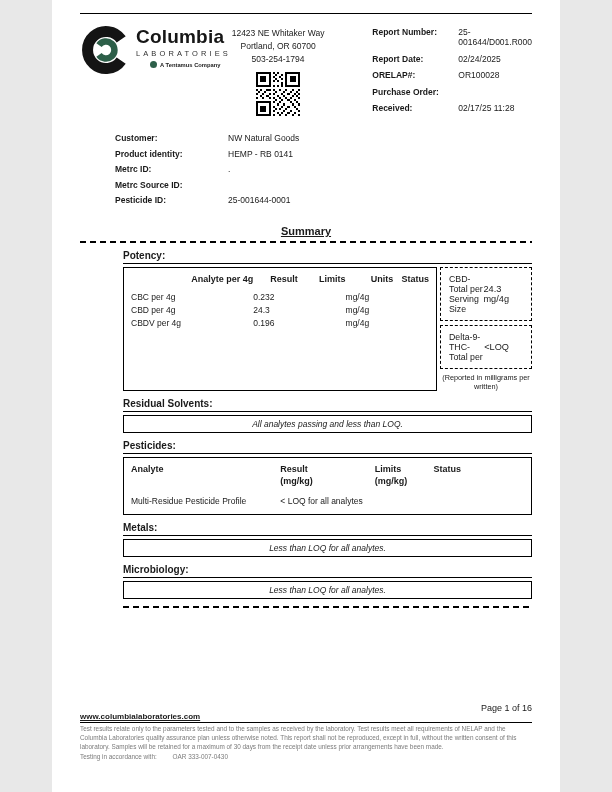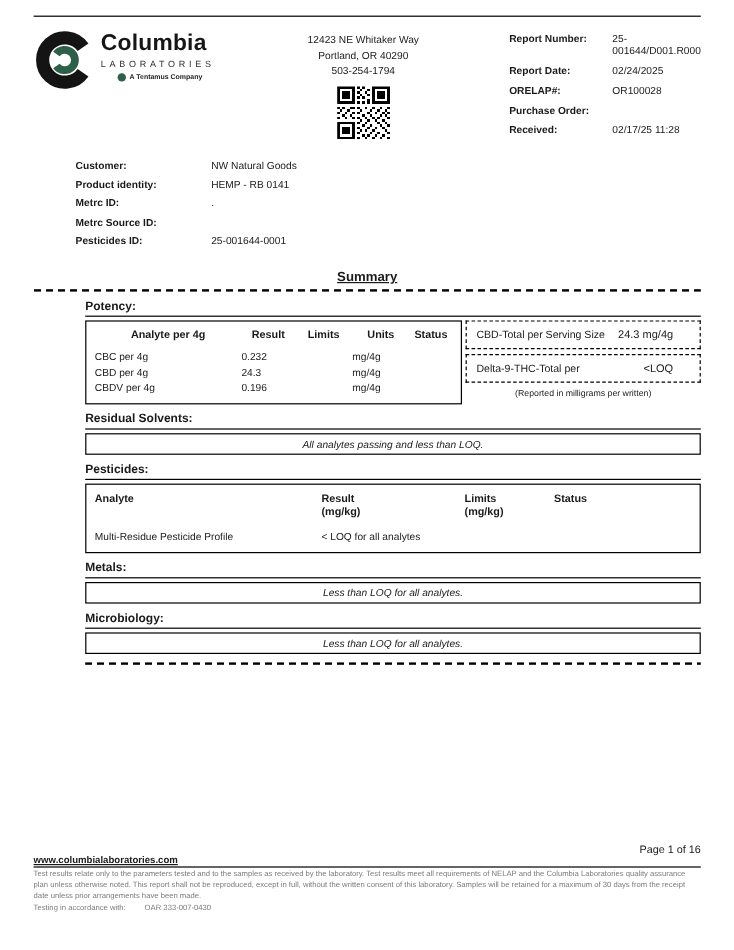--- a/index.html
+++ b/index.html
@@ -1,18 +1,18 @@
 <!DOCTYPE html>
 <html><head>
 <meta charset="utf-8">
 <style>
   * { margin:0; padding:0; box-sizing:border-box; }
   html,body { background:#e8e8e8; }
   .page {
-    width:612px; height:792px; background:#ffffff; margin:0 auto;
+    width:508px; height:792px; background:#ffffff; margin:0 auto;
     position:relative; font-family:"Liberation Sans", sans-serif; color:#1a1a1a;
     overflow:hidden;
   }
   .content { padding:0 28px; }
   .top-rule { border-top:1.6px solid #000; margin-top:13px; }
 
   
   .header { display:flex; margin-top:10px; }
   .logo-col { width:204px; }
   .logo-wrap { display:flex; align-items:flex-start; }
@@ -39,21 +39,21 @@
   .dash-rule { height:2px; margin-top:4px;
     background:repeating-linear-gradient(90deg,#000 0 6px,transparent 6px 10px); }
 
   .section { margin-top:7px;padding-left:43px; }
   .section-head { font-size:10px; font-weight:bold; border-bottom:1.6px solid #000; padding-bottom:2px; }
 
   
   .potency-flex { display:flex; margin-top:3px; align-items:stretch; }
   .pot-table-box { width:314px; flex:none; border:1.6px solid #000; padding:6px 7px 6px 7px; }
   table.pot { width:100%; border-collapse:collapse; font-size:8.5px; }
-  table.pot th { text-align:center; font-size:9px; padding-bottom:6px; }
+  table.pot th { text-align:right; font-size:9px; padding-bottom:6px; }
   table.pot td { padding:1.6px 0; }
   .c-an{width:41%} .c-re{width:15%} .c-li{width:16%} .c-un{width:16%} .c-st{width:12%}
   .pot-right { flex:1; margin-left:3px; display:flex; flex-direction:column; }
   .dash-box { border:1.8px dashed #000; padding:6px 8px; display:flex; justify-content:space-between; align-items:center; font-size:8.8px; }
   .dash-box .dv { font-size:9.2px; padding-right:14px; }
   .dash-box + .dash-box { margin-top:4px; }
   .pot-note { text-align:center; font-size:7.3px; padding-top:4px; }
 
   .note-box { border:1.6px solid #000; margin-top:3px; padding:3px 6px; font-size:8.5px; font-style:italic;text-align:center; }
 
@@ -95,21 +95,21 @@
             <div class="logo-tagline">
               <span class="dot" style="background:#2d5f49"></span>
               <span class="t">A Tentamus Company</span>
             </div>
           </div>
         </div>
       </div>
 
       <div class="addr-col">
         <div>12423 NE Whitaker Way</div>
-        <div>Portland, OR 40290</div>
+        <div>Portland, OR 60700</div>
         <div>503-254-1794</div>
         <div class="qr">
           <svg width="44" height="44" viewBox="0 0 21 21" shape-rendering="crispEdges" fill="#000">
             <rect x="0" y="0" width="7" height="7"></rect>
               <rect x="1" y="1" width="5" height="5" fill="#fff"></rect>
               <rect x="2" y="2" width="3" height="3"></rect>
             <rect x="14" y="0" width="7" height="7"></rect>
               <rect x="15" y="1" width="5" height="5" fill="#fff"></rect>
               <rect x="16" y="2" width="3" height="3"></rect>
             <rect x="0" y="14" width="7" height="7"></rect>
@@ -238,21 +238,21 @@
       </div>
       <div class="info-row">
         <span class="lbl">Metrc ID:</span>
         <span class="val">.</span>
       </div>
       <div class="info-row">
         <span class="lbl">Metrc Source ID:</span>
         <span class="val"></span>
       </div>
       <div class="info-row">
-        <span class="lbl">Pesticides ID:</span>
+        <span class="lbl">Pesticide ID:</span>
         <span class="val">25-001644-0001</span>
       </div>
     </div>
 
     <div class="summary-title">Summary</div>
     <div class="dash-rule"></div>
 
     <div class="section">
       <div class="section-head">Potency:</div>
       <div class="potency-flex">

